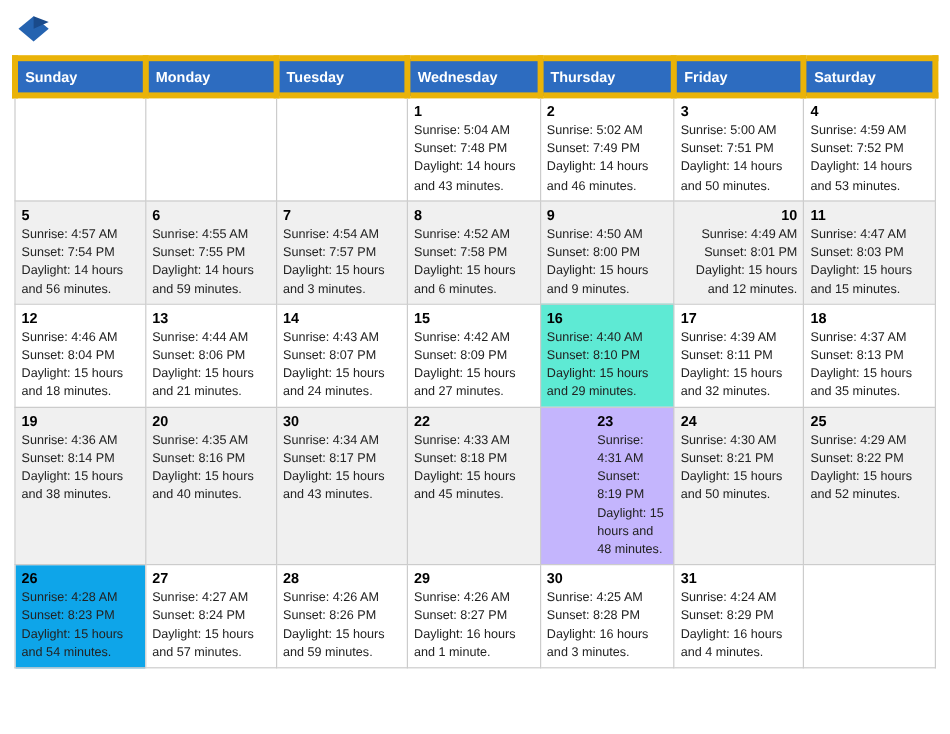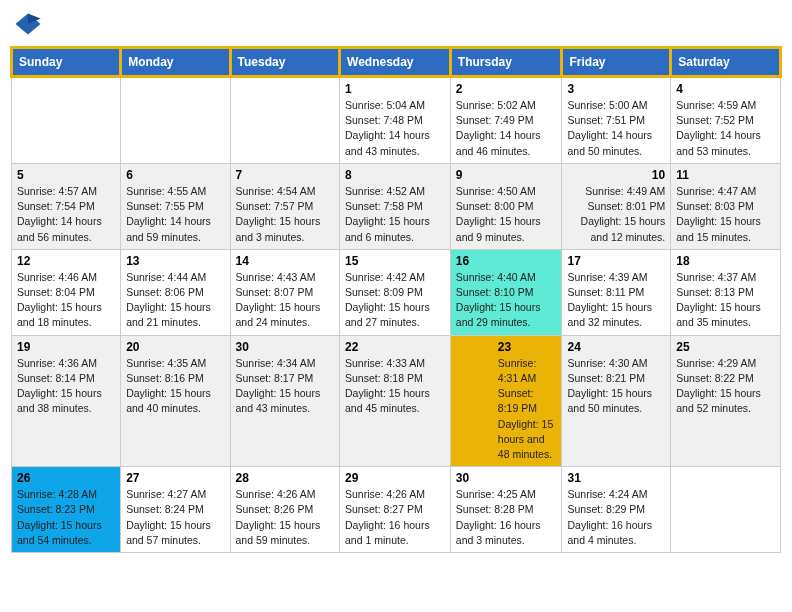--- a/index.html
+++ b/index.html
@@ -50,21 +50,21 @@
       border-collapse: collapse;
       font-size: 10.5px;
     }
     .calendar th {
       background-color: #2d6cc0;
       color: #fff;
       text-align: left;
       padding: 6px 6px;
       font-size: 12px;
       font-weight: bold;
-      border: 3px solid #eab308;
+      border: 5px solid #eab308;
     }
     .calendar td {
       vertical-align: top;
       border: 1px solid #ccc;
       padding: 4px 5px;
       min-height: 80px;
       width: 113px;
       background: #fff;
     }
     .calendar tr:nth-child(even) td {
@@ -208,21 +208,21 @@
           <div class="day-info">Sunrise: 4:35 AM<br>Sunset: 8:16 PM<br>Daylight: 15 hours and 40 minutes.</div>
         </td>
         <td style="background: rgb(240, 240, 240);">
           <span class="day-num">30</span>
           <div class="day-info">Sunrise: 4:34 AM<br>Sunset: 8:17 PM<br>Daylight: 15 hours and 43 minutes.</div>
         </td>
         <td style="background: rgb(240, 240, 240);">
           <span class="day-num">22</span>
           <div class="day-info">Sunrise: 4:33 AM<br>Sunset: 8:18 PM<br>Daylight: 15 hours and 45 minutes.</div>
         </td>
-        <td style="background: #eab308; padding-left: 47px;">
+        <td style="background: #c4b5fd; padding-left: 47px;">
           <span class="day-num">23</span>
           <div class="day-info">Sunrise: 4:31 AM<br>Sunset: 8:19 PM<br>Daylight: 15 hours and 48 minutes.</div>
         </td>
         <td style="background: rgb(240, 240, 240); margin-top: 46px;">
           <span class="day-num">24</span>
           <div class="day-info">Sunrise: 4:30 AM<br>Sunset: 8:21 PM<br>Daylight: 15 hours and 50 minutes.</div>
         </td>
         <td style="background: rgb(240, 240, 240);">
           <span class="day-num">25</span>
           <div class="day-info">Sunrise: 4:29 AM<br>Sunset: 8:22 PM<br>Daylight: 15 hours and 52 minutes.</div>

